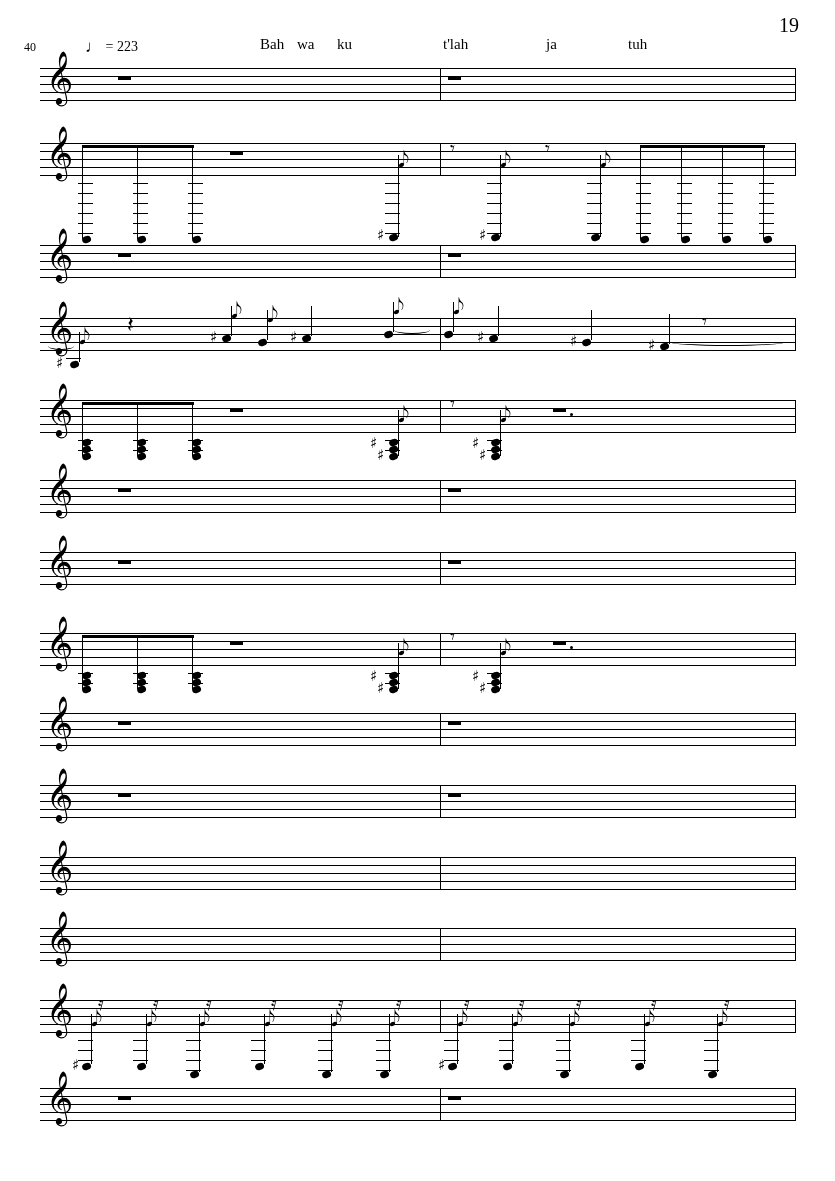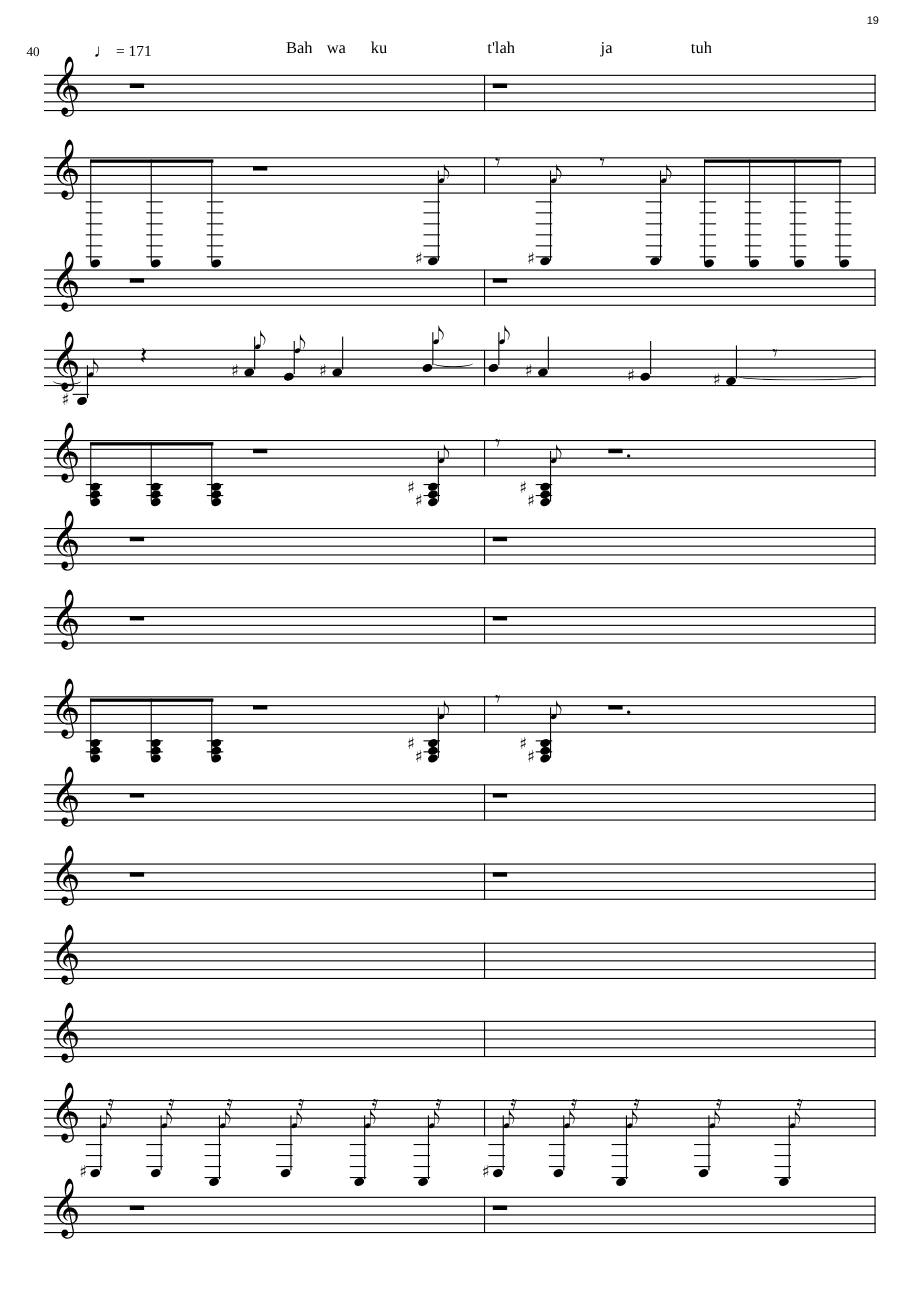--- a/index.html
+++ b/index.html
@@ -18,22 +18,22 @@
   .page {
     position: absolute;
     left: 0; top: 0;
     width: 835px;
     height: 1181px;
   }
   .page-number {
     position: absolute;
     right: 36px;
     top: 14px;
-    font-size: 10px;
-    font-family: Liberation Sans, sans-serif;
+    font-size: 20px;
+    font-family: Liberation Serif, serif;
   }
   .measure-number {
     position: absolute;
     font-size: 12px;
     font-family: "Liberation Serif", serif;
   }
   .tempo {
     position: absolute;
     font-size: 14px;
     font-family: "Liberation Serif", serif;
@@ -167,21 +167,21 @@
 <body>
 
 <div class="page">
 
   <div class="page-number">19</div>
 
   <div class="measure-number" style="left:24px; top:40px;">40</div>
 
   <div class="tempo" style="left:85px; top:38px;">
     <span class="noteglyph">♩</span>
-    <span>= 171</span>
+    <span>= 223</span>
   </div>
 
   <div class="lyric" style="left:260px; top:36px;">Bah</div>
   <div class="lyric" style="left:297px; top:36px;">wa</div>
   <div class="lyric" style="left:337px; top:36px;">ku</div>
   <div class="lyric" style="left:443px; top:36px;">t'lah</div>
   <div class="lyric" style="left:546px; top:36px;">ja</div>
   <div class="lyric" style="left:628px; top:36px;">tuh</div>
 
   <div class="system" style="top:68px;">

